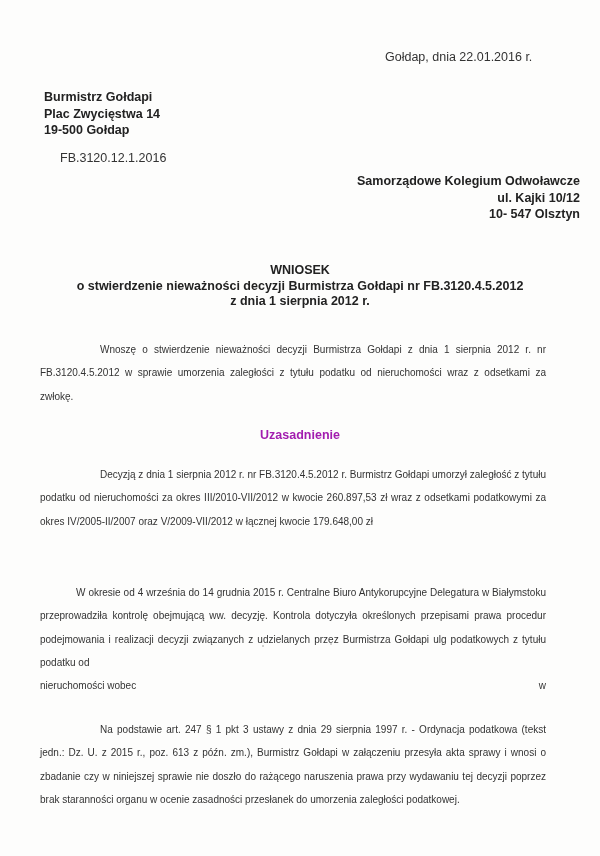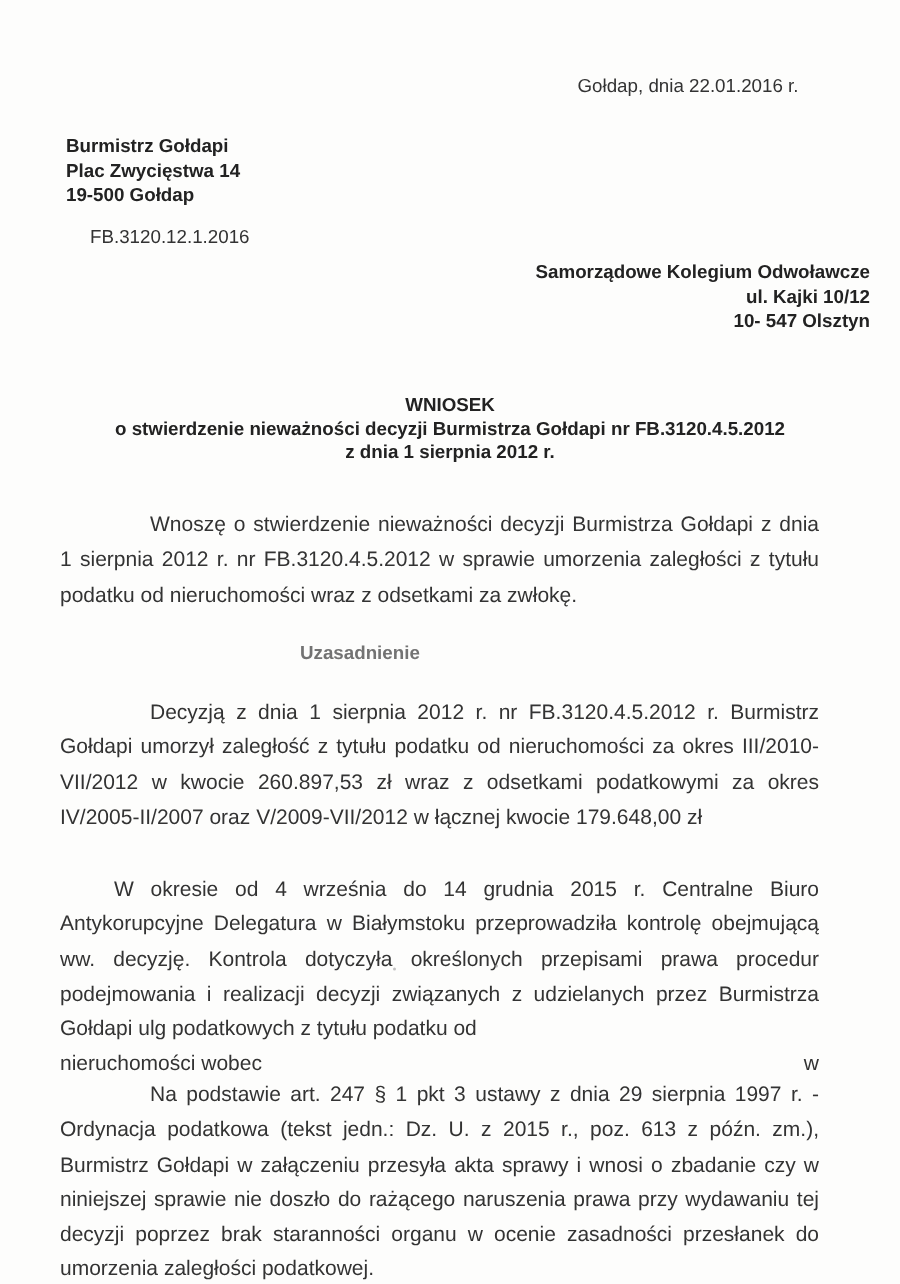--- a/index.html
+++ b/index.html
@@ -9,24 +9,24 @@
     font-family: "Liberation Sans", sans-serif;
     color: #2a2a2a;
     position: relative;
   }
   .abs { position: absolute; margin-top: 27px; }
   .date { left: 385px; top: 23px; font-size: 12.5px; color: #333; }
   .sender { left: 44px; top: 62px; font-size: 12.5px; font-weight: bold; line-height: 16.5px; color: #222; }
   .sigref { left: 60px; top: 124px; font-size: 12.5px; color: #333; }
   .recipient { left: 290px; top: 146px; width: 290px; text-align: right; font-size: 12.5px; font-weight: bold; line-height: 16.5px; color: #222; }
   .title { left: 40px; top: 236px; width: 520px; text-align: center; font-size: 12.5px; font-weight: bold; line-height: 15.5px; color: #222; }
-  .para { left: 40px; width: 506px; font-size: 14px; line-height: 23.3px; text-align: justify; color: #333; }
+  .para { left: 40px; width: 506px; font-size: 10px; line-height: 23.3px; text-align: justify; color: #333; }
   .para .indent { display: inline-block; width: 58px; }
   .p1 { top: 311px; }
-  .heading { left: 200px; top: 401px; width: 200px; font-size: 12.5px; font-weight: bold; color: #737373; }
+  .heading { left: 200px; top: 401px; width: 200px; text-align: center; font-size: 12.5px; font-weight: bold; color: #a21caf; }
   .p2 { top: 436px; }
   .p3 { top: 554px; }
   .p4 { top: 691px; }
   .p3 .indent { width: 36px; }
   .gap-line { display: flex; justify-content: space-between; }
   .p1 .indent, .p2 .indent, .p4 .indent { width: 60px; }
   .speck { position: absolute; width: 2px; height: 2px; background: #999; border-radius: 1px; opacity: .6; }
 </style>
 </head>
 <body>

